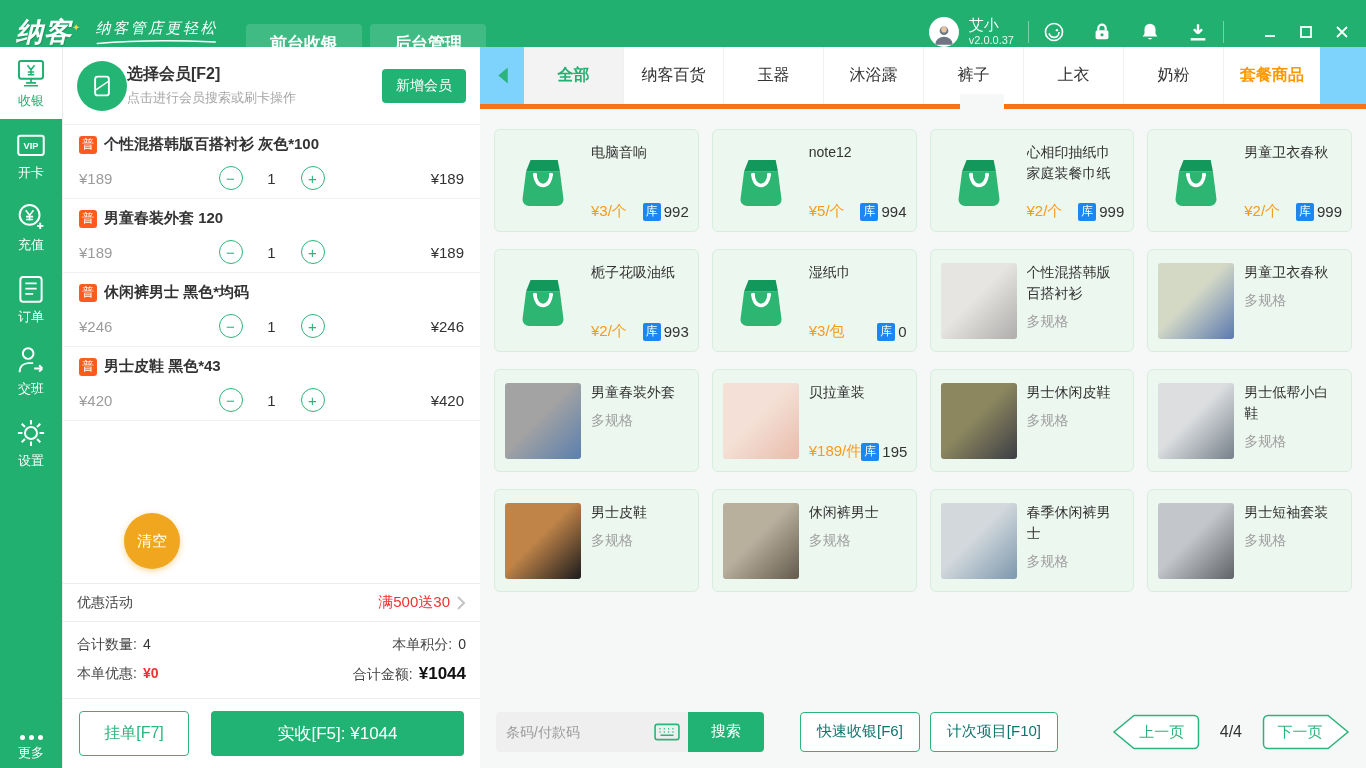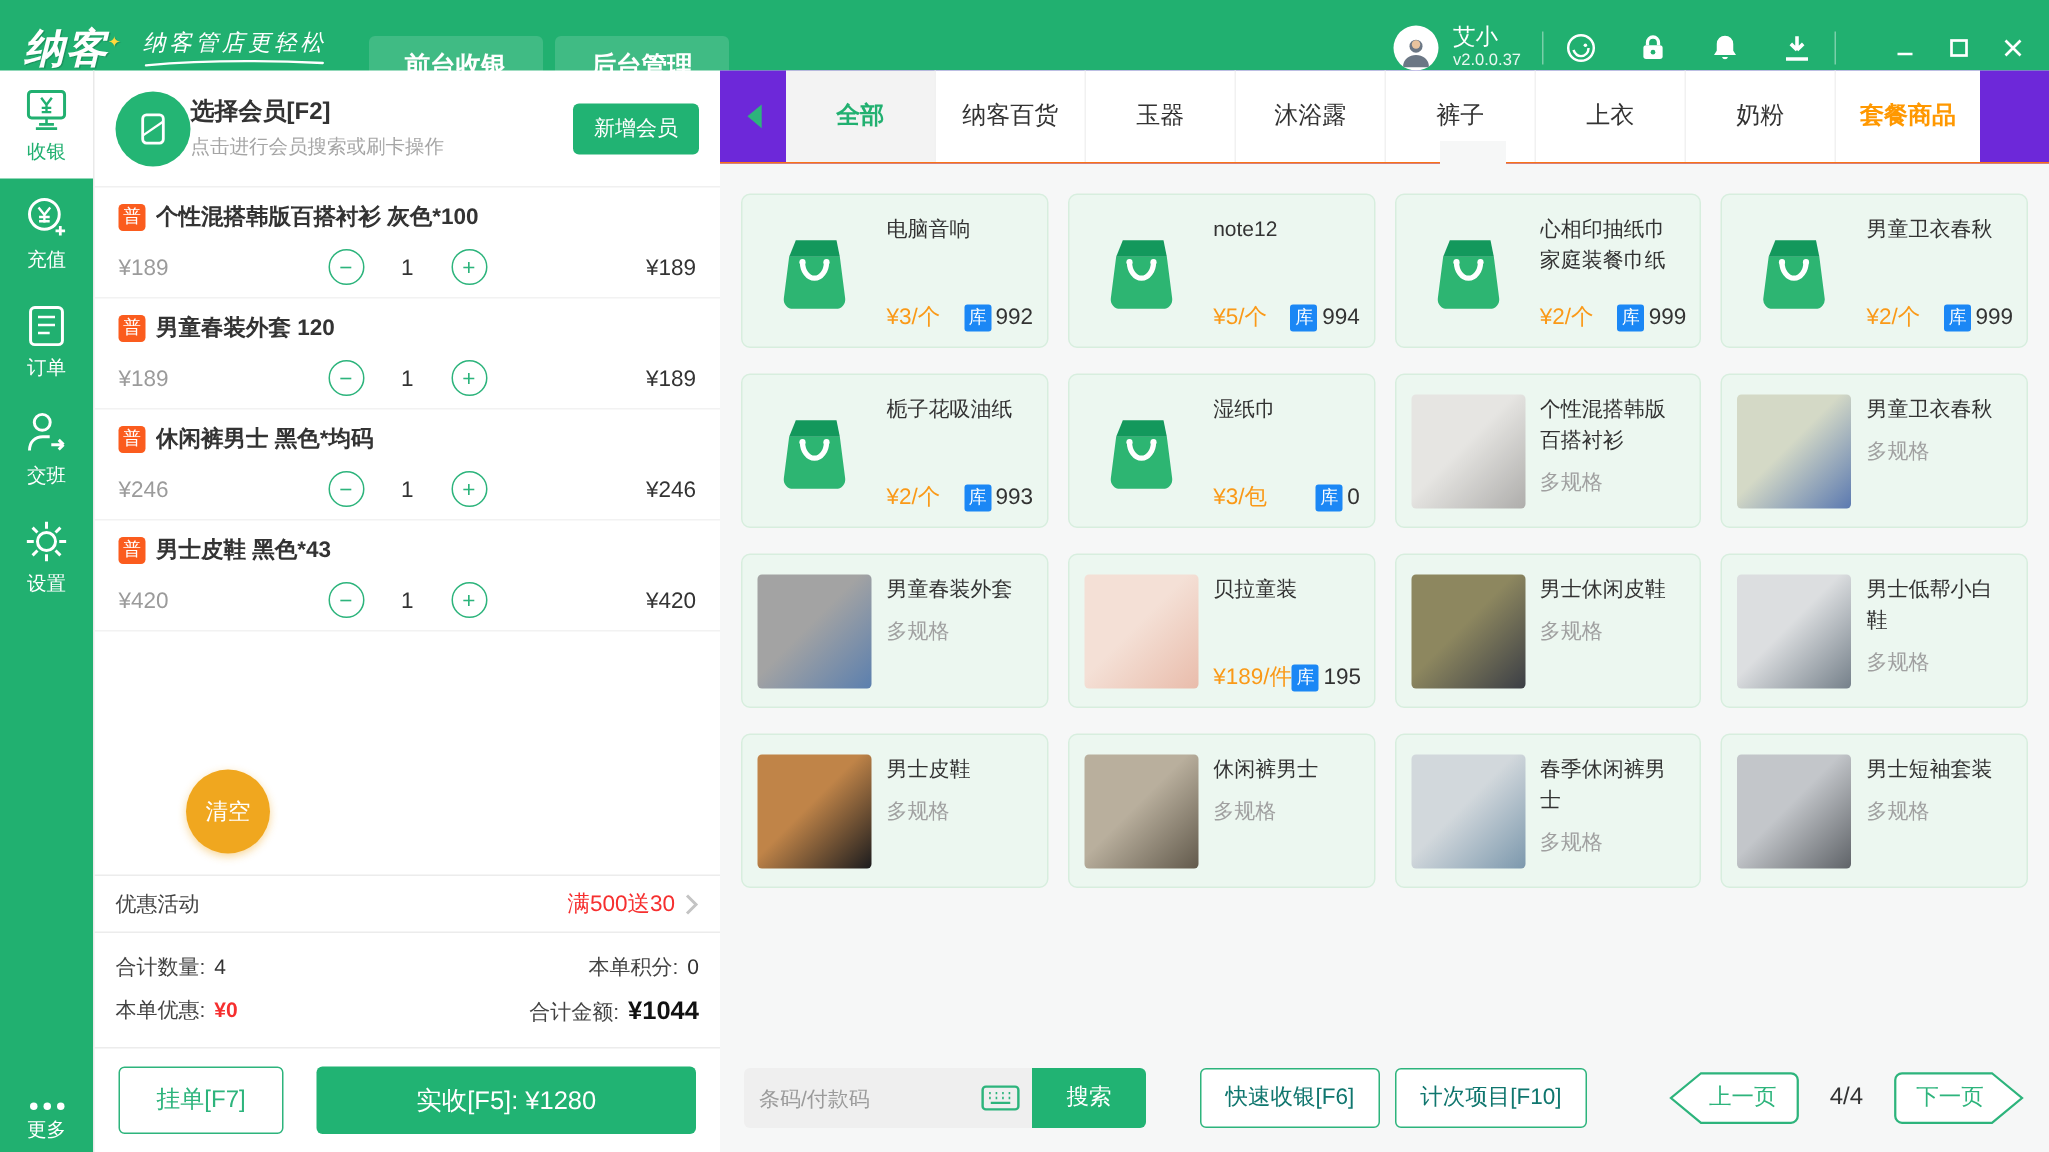--- a/index.html
+++ b/index.html
@@ -75,21 +75,21 @@
   .sum-row{display:flex;justify-content:space-between;align-items:center;height:29px;font-size:14px;color:#444;}
   .sum-val{color:#333;margin-left:6px;}
   .sum-red{color:#f62f2f;font-weight:bold;margin-left:6px;}
   .sum-total{color:#111;font-weight:bold;font-size:17px;margin-left:6px;}
   .cart-footer{border-top:1px solid #ececec;padding:12px 16px;display:flex;gap:22px;}
   .hold-btn{width:110px;height:45px;background:#fff;border:1px solid #2db47c;border-radius:4px;color:#2db47c;font-size:16px;cursor:pointer;}
   .checkout-btn{flex:1;height:45px;background:#21b373;border:none;border-radius:4px;color:#fff;font-size:17px;cursor:pointer;}
 
   
   .right{position:absolute;left:480px;top:47px;width:886px;height:721px;background:#f6f7f7;}
-  .cat-bar{height:62px;background:#6d28d9;border-bottom:1px solid #f97316;display:flex;align-items:stretch;}
+  .cat-bar{height:62px;background:#7dd3fc;border-bottom:5px solid #f97316;display:flex;align-items:stretch;}
   .cat-arrow{width:44px;display:flex;align-items:center;justify-content:center;cursor:pointer;flex:none;}
   .cat-arrow.right{margin-left:auto;}
   .cat-tab{width:100px;display:flex;align-items:center;justify-content:center;font-size:16px;color:#333;
     border-right:1px solid #f1f1f1;cursor:pointer;flex:none;background:#fff;}
   .cat-tab.active{background:#f3f3f3;color:#21b070;font-weight:bold;}
   .cat-tab.special{color:#ff9800;font-weight:bold;border-right:none;width:96px;}
 
   .grid{padding:20px 14px 0;display:grid;grid-template-columns:repeat(4,1fr);gap:17px 13px;}
   .card{position:relative;height:103px;background:#ecf7f0;border:1px solid #d7eede;border-radius:6px;padding:12px 10px 10px 96px;cursor:pointer;}
   .p-img{position:absolute;left:10px;top:13px;width:76px;height:76px;border-radius:3px;overflow:hidden;
@@ -196,20 +196,27 @@
       <div class="side-item active">
         <div class="s-icon"><svg viewBox="0 0 48 48" fill="none" stroke="currentColor" stroke-width="2.8">
             <rect x="7" y="7" width="34" height="25" rx="3"></rect>
             <path d="M24 32v6M14 42h20M17 38h14" stroke-width="2.4"></path>
             <path d="M19 13l5 6.5M29 13l-5 6.5m0 0v7M19.5 22.5h9M19.5 26.5h9" stroke-width="2.2"></path>
           </svg></div>
         <div class="s-label">收银</div>
       </div>
       <div class="side-item">
         <div class="s-icon"><svg viewBox="0 0 48 48" fill="none" stroke="currentColor" stroke-width="2.8">
+            <rect x="6" y="11" width="36" height="27" rx="3"></rect>
+            <text x="24" y="30" text-anchor="middle" font-size="13" font-weight="bold" fill="currentColor" stroke="none">VIP</text>
+          </svg></div>
+        <div class="s-label">开卡</div>
+      </div>
+      <div class="side-item">
+        <div class="s-icon"><svg viewBox="0 0 48 48" fill="none" stroke="currentColor" stroke-width="2.8">
             <circle cx="22" cy="21" r="14"></circle>
             <path d="M16.5 14.5l5.5 7m5.5-7l-5.5 7m0 0v7.5M17 23.5h10M17 27.5h10" stroke-width="2.2"></path>
             <path d="M37 32v9M32.5 36.5h9" stroke-width="2.6"></path>
           </svg></div>
         <div class="s-label">充值</div>
       </div>
       <div class="side-item">
         <div class="s-icon"><svg viewBox="0 0 48 48" fill="none" stroke="currentColor" stroke-width="2.8">
             <rect x="9" y="7" width="30" height="35" rx="4"></rect>
             <path d="M16 16h16M16 23.5h16M16 31h11" stroke-width="2.4"></path>
@@ -341,21 +348,21 @@
       <div><span>本单积分:</span><span class="sum-val">0</span></div>
     </div>
     <div class="sum-row">
       <div><span>本单优惠:</span><span class="sum-red">¥0</span></div>
       <div><span>合计金额:</span><span class="sum-total">¥1044</span></div>
     </div>
   </div>
 
   <div class="cart-footer">
     <button class="hold-btn">挂单[F7]</button>
-    <button class="checkout-btn">实收[F5]: ¥1280</button>
+    <button class="checkout-btn">实收[F5]: ¥1044</button>
   </div>
 </div>
 
 <div class="right">
   <div class="cat-bar">
     <div class="cat-arrow">
       <svg width="15" height="19" viewBox="0 0 14 18">
           <path d="M12 1.5L3 9l9 7.5z" fill="#2db47c"></path>
         </svg>
     </div>

